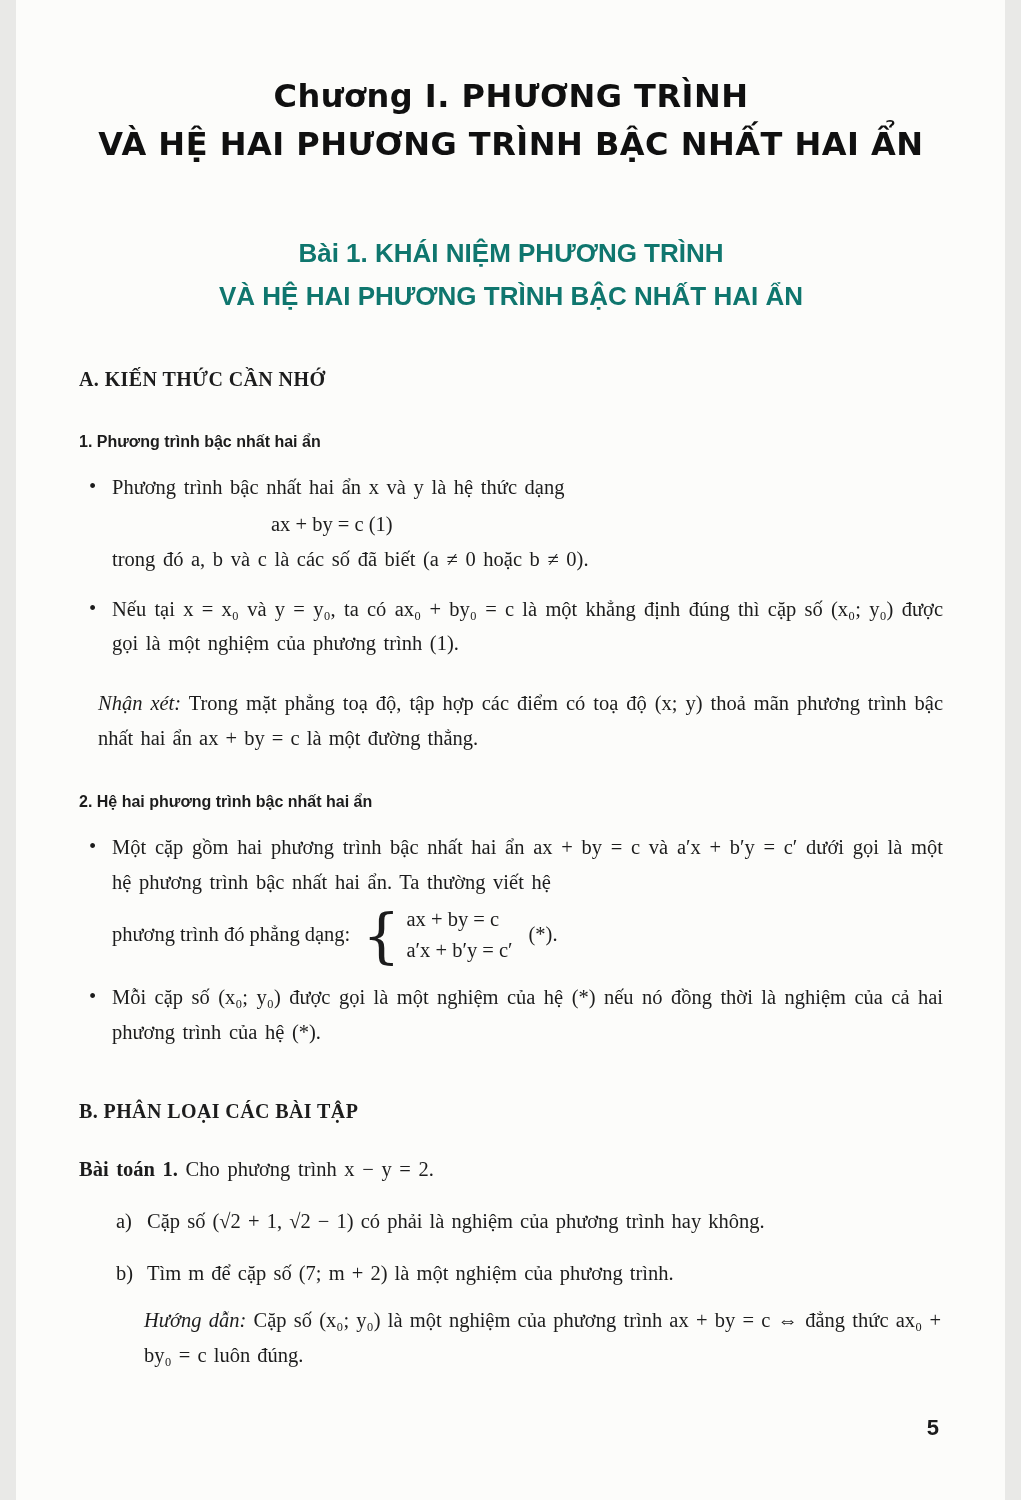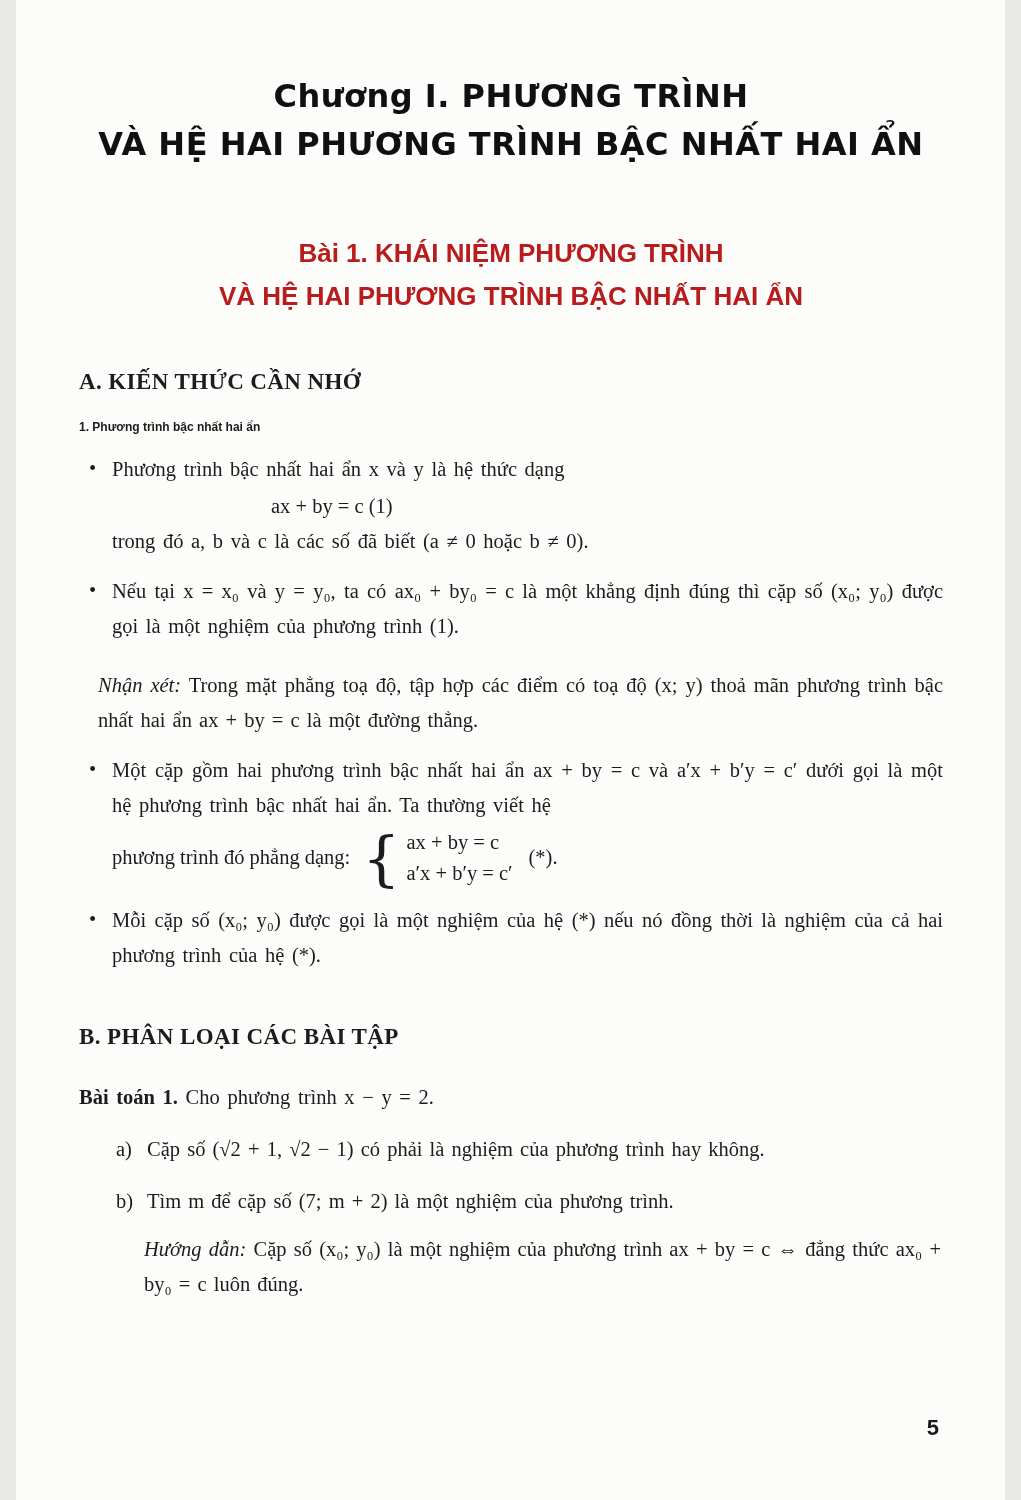--- a/index.html
+++ b/index.html
@@ -27,35 +27,35 @@
     color: #101010;
   }
   .chapter-title .line { display: block; }
   .lesson-title {
     margin-top: 64px;
     text-align: center;
     font-family: "Liberation Sans", "DejaVu Sans", sans-serif;
     font-weight: 700;
     font-size: 26px;
     line-height: 1.65;
-    color: #b91c1c;
+    color: #0f766e;
   }
   .lesson-title .line { display: block; }
   .sec-heading {
     margin-top: 44px;
     font-weight: 700;
-    font-size: 23px;
+    font-size: 20px;
     letter-spacing: 0.4px;
     font-family: "Liberation Serif", "DejaVu Serif", serif;
   }
   .sub-heading {
-    margin-top: 16px;
+    margin-top: 32px;
     font-family: "Liberation Sans", "DejaVu Sans", sans-serif;
     font-weight: 700;
-    font-size: 12px;
+    font-size: 16px;
   }
   .para { text-align: justify; word-spacing: 2.5px; }
   .bullet-item { position: relative; padding-left: 33px; margin-top: 15px; }
   .bullet-dot { position: absolute; left: 10px; top: -1px; }
   .eq-line { margin: 2px 0 0 159px; }
   .note-para { margin-top: 25px; margin-left: 19px; text-align: justify; word-spacing: 2px; }
   .italic { font-style: italic; }
   .bold { font-weight: 700; }
   .system-row { display: flex; align-items: center; margin-top: 4px; }
   .brace {
@@ -109,20 +109,21 @@
   <div class="bullet-item">
     <span class="bullet-dot">•</span>
     <div class="para">Nếu tại x = x₀ và y = y₀, ta có ax₀ + by₀ = c là một khẳng định đúng thì cặp số (x₀; y₀) được gọi là một nghiệm của phương trình (1).</div>
   </div>
 
   <div class="note-para">
     <span class="italic">Nhận xét:</span>
     <span>Trong mặt phẳng toạ độ, tập hợp các điểm có toạ độ (x; y) thoả mãn phương trình bậc nhất hai ẩn ax + by = c là một đường thẳng.</span>
   </div>
 
+  <h4 class="sub-heading">2. Hệ hai phương trình bậc nhất hai ẩn</h4>
 
   <div class="bullet-item">
     <span class="bullet-dot">•</span>
     <div class="para">Một cặp gồm hai phương trình bậc nhất hai ẩn ax + by = c và a′x + b′y = c′ dưới gọi là một hệ phương trình bậc nhất hai ẩn. Ta thường viết hệ</div>
     <div class="system-row">
       <span>phương trình đó phẳng dạng:</span>
       <span class="brace">{</span>
       <div class="system-eqs">
         <div>ax + by = c</div>
         <div>a′x + b′y = c′</div>

